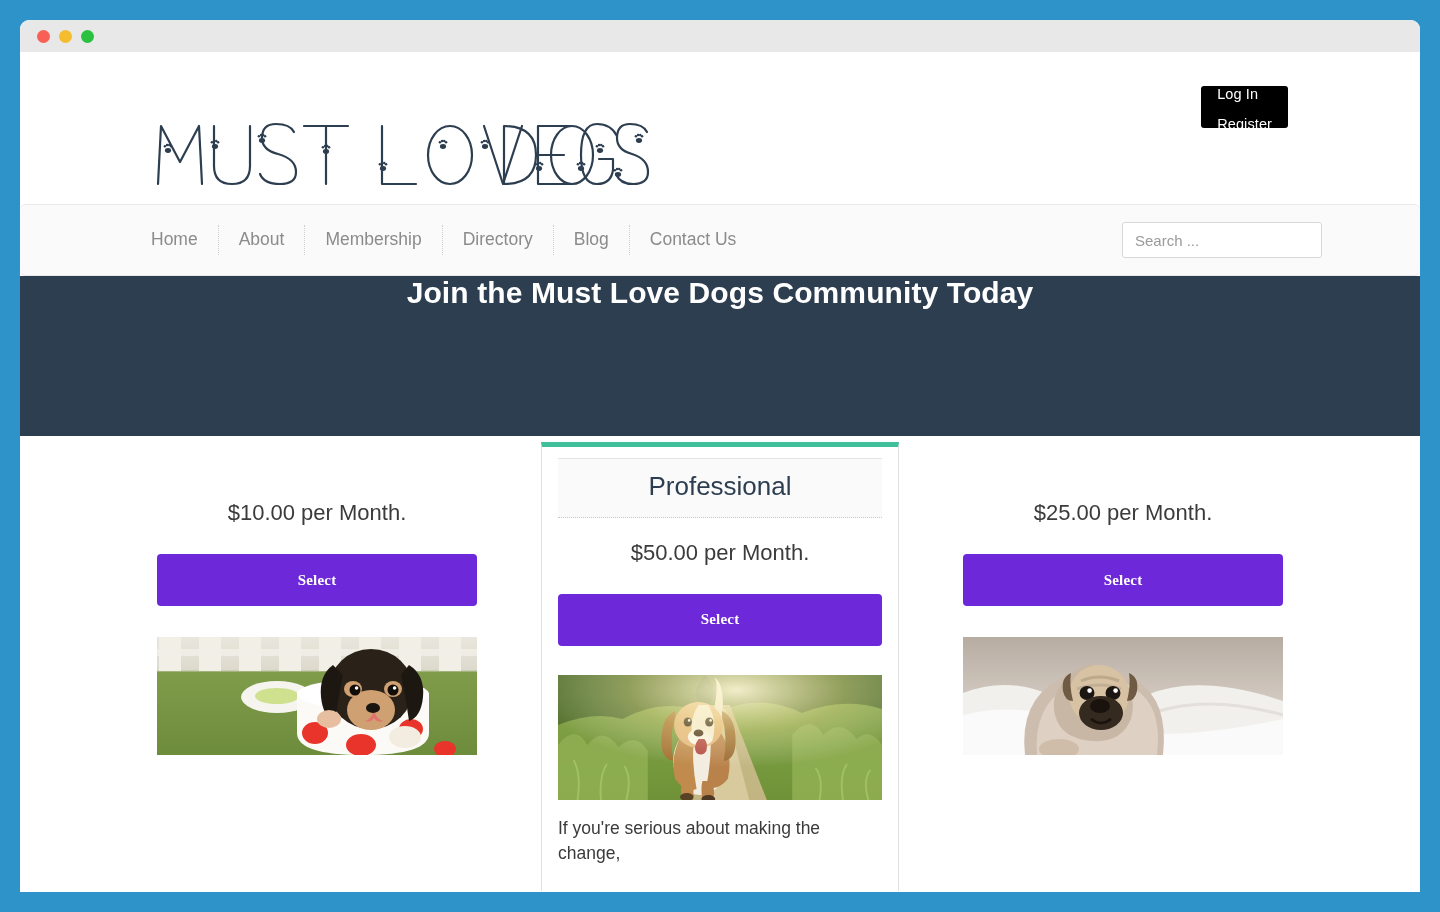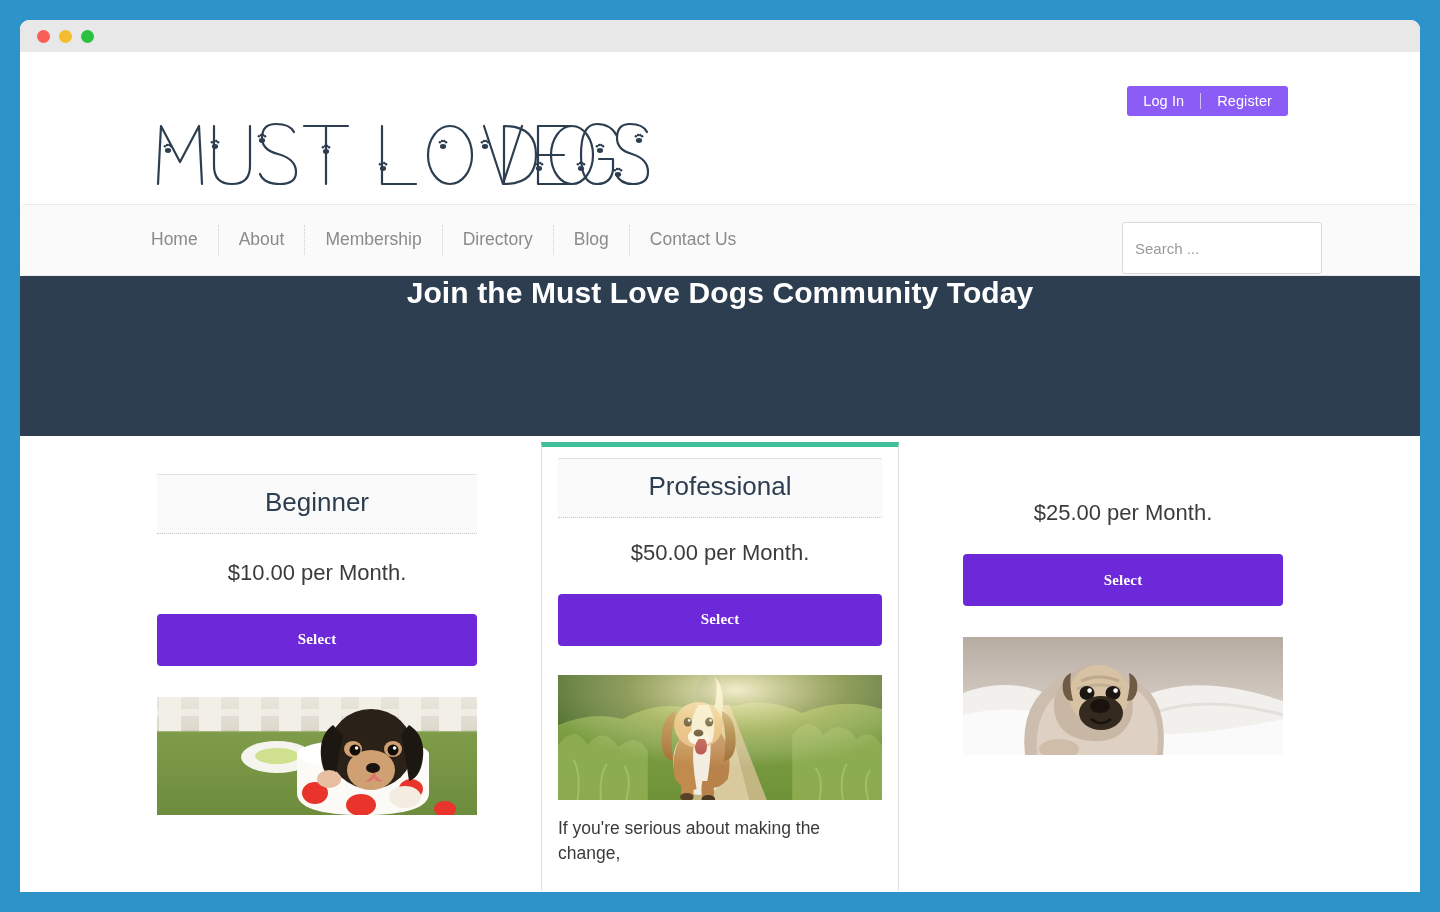--- a/index.html
+++ b/index.html
@@ -50,25 +50,26 @@
   .site-header {
     position: relative;
     height: 152px;
     background: #ffffff;
   }
 
   .auth-box {
     position: absolute;
     right: 132px;
     top: 34px;
-    background: #8b5cf6;
+    background: #000000;
     border-radius: 3px;
     display: flex;
     align-items: stretch;
-    height: 30px;
+    height: 42px;
+    flex-direction: column;
   }
   .auth-link {
     display: flex;
     align-items: center;
     padding: 0 16px;
     color: #ffffff;
     font-size: 14.5px;
     letter-spacing: .1px;
     cursor: pointer;
     text-decoration: none;
@@ -120,21 +121,21 @@
   .nav-item:first-child { padding-left: 19px; }
   .nav-item:last-child  { border-right: none; }
 
   .search-wrap {
     position: absolute;
     right: 98px;
     top: 17px;
   }
   .search-input {
     width: 200px;
-    height: 52px;
+    height: 36px;
     border: 1px solid #d8d8d8;
     border-radius: 3px;
     background: #ffffff;
     padding: 0 12px;
     font-size: 15px;
     color: #b91c1c;
     font-family: "Liberation Sans", sans-serif;
     outline: none;
   }
   .search-input::placeholder { color: #9a9a9a; }
@@ -391,23 +392,20 @@
     </div>
 
     <div class="hero">
       <h1 class="hero-title">Join the Must Love Dogs Community Today</h1>
     </div>
 
     <div class="pricing">
       <div class="plans">
 
         <div class="plan">
-          <div class="plan-title-box">
-            <div class="plan-title">Beginner</div>
-          </div>
           <div class="plan-price">$10.00 per Month.</div>
           <button class="select-btn">Select</button>
           <div class="plan-photo">
             <svg viewBox="0 0 320 118" preserveAspectRatio="none" xmlns="http://www.w3.org/2000/svg">
               <defs>
                 <linearGradient id="b-bg" x1="0" y1="0" x2="0" y2="1">
                   <stop offset="0%" stop-color="#e9e6dd"></stop>
                   <stop offset="28%" stop-color="#ddd9cd"></stop>
                   <stop offset="30%" stop-color="#7f9c4a"></stop>
                   <stop offset="100%" stop-color="#6d8c3c"></stop>

